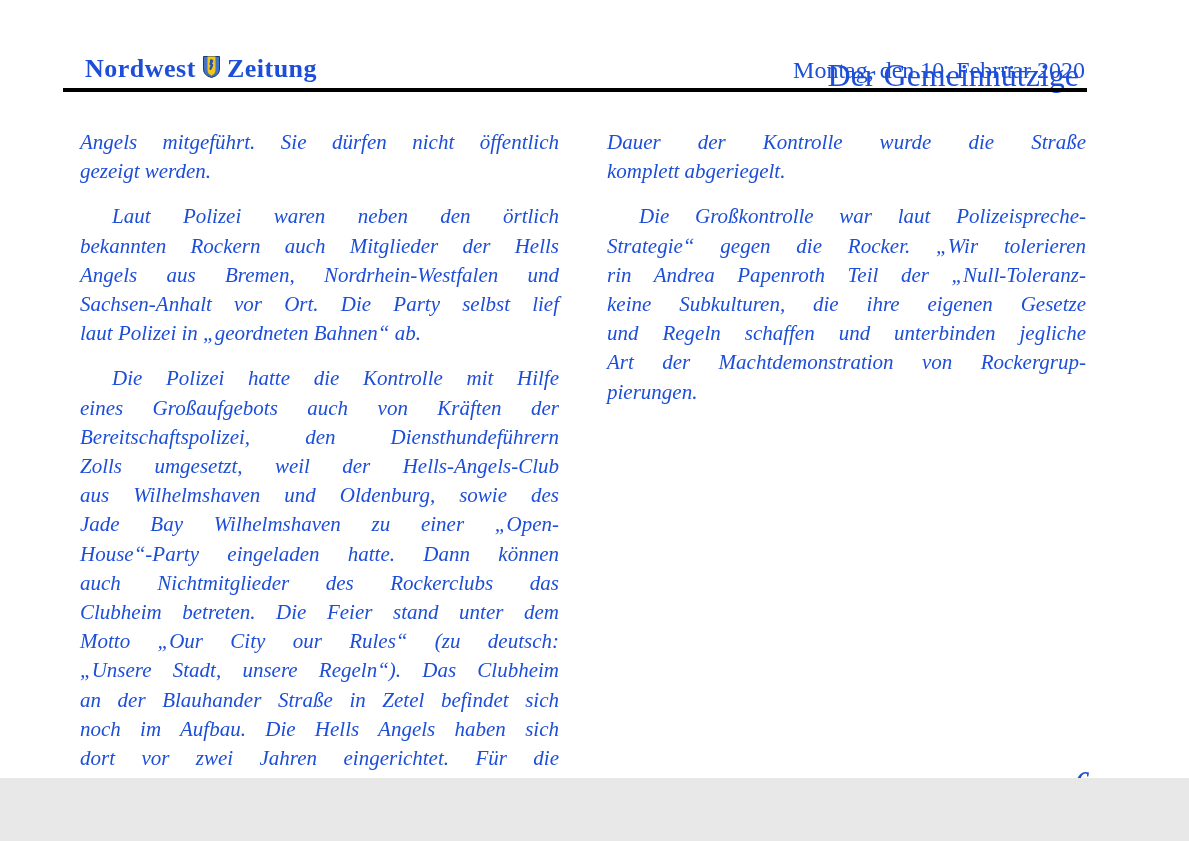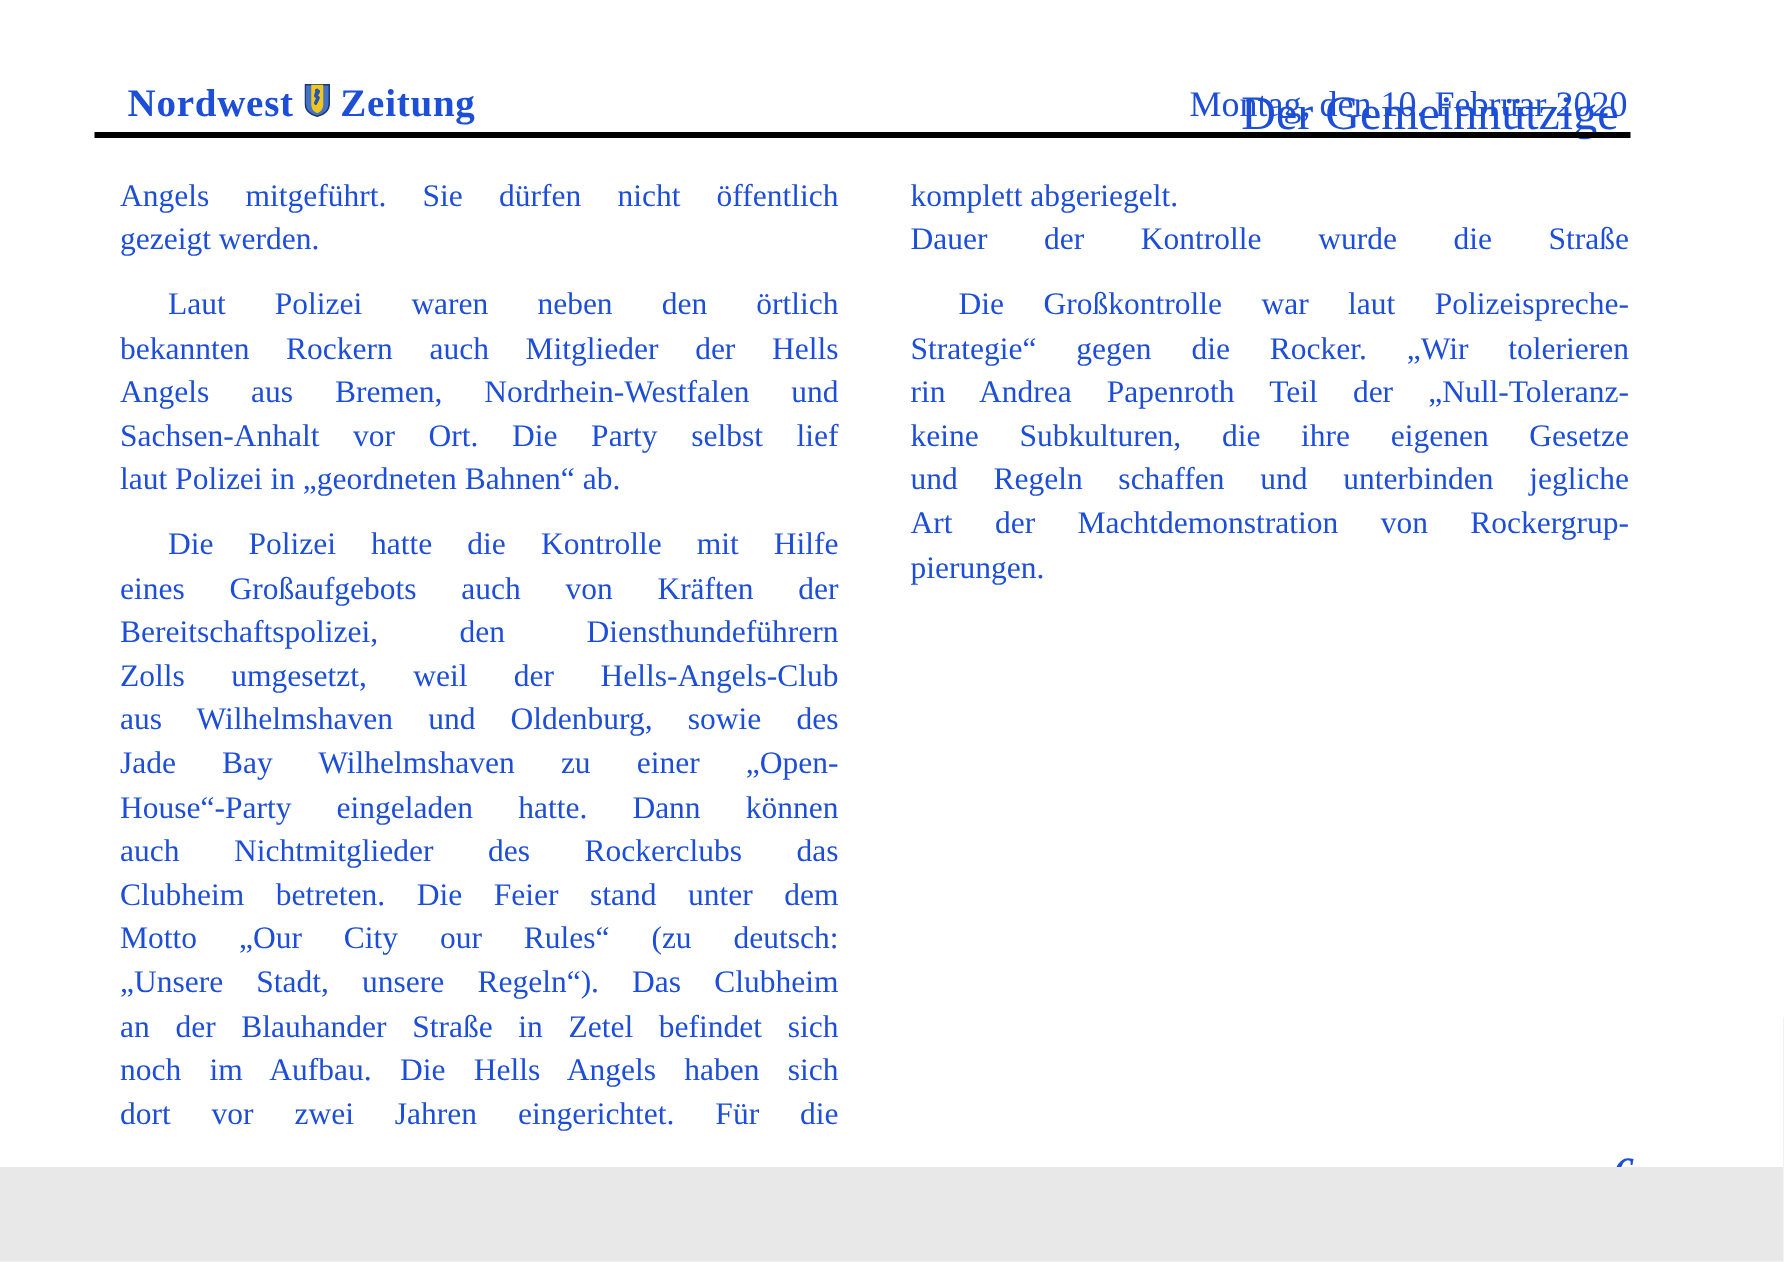--- a/index.html
+++ b/index.html
@@ -52,21 +52,21 @@
   }
   
   .columns {
     position: absolute;
     left: 80px;
     top: 112px;
     display: flex;
     gap: 48px;
   }
   .col { width: 479px; }
-  .para { margin: 4px 0 14px 0; }
+  .para { margin: 16px 0 14px 0; font-style: italic; }
   .line {
     font-size: 21px;
     line-height: 29.2px;
     text-align: justify;
     text-align-last: justify;
     white-space: normal;
   }
   .line.last { text-align: right; text-align-last: left; }
   .line.indent { text-indent: 32px; }
   
@@ -127,22 +127,22 @@
           <div class="line">Clubheim betreten. Die Feier stand unter dem</div>
           <div class="line">Motto „Our City our Rules“ (zu deutsch:</div>
           <div class="line">„Unsere Stadt, unsere Regeln“). Das Clubheim</div>
           <div class="line">an der Blauhander Straße in Zetel befindet sich</div>
           <div class="line">noch im Aufbau. Die Hells Angels haben sich</div>
           <div class="line">dort vor zwei Jahren eingerichtet. Für die</div>
         </div>
       </div>
     <div class="col">
         <div class="para">
+          <div class="line">Dauer der Kontrolle wurde die Straße</div>
           <div class="line last">komplett abgeriegelt.</div>
-          <div class="line">Dauer der Kontrolle wurde die Straße</div>
         </div>
         <div class="para">
           <div class="line indent">Die Großkontrolle war laut Polizeispreche-</div>
           <div class="line">Strategie“ gegen die Rocker. „Wir tolerieren</div>
           <div class="line">rin Andrea Papenroth Teil der „Null-Toleranz-</div>
           <div class="line">keine Subkulturen, die ihre eigenen Gesetze</div>
           <div class="line">und Regeln schaffen und unterbinden jegliche</div>
           <div class="line">Art der Machtdemonstration von Rockergrup-</div>
           <div class="line last">pierungen.</div>
         </div>

